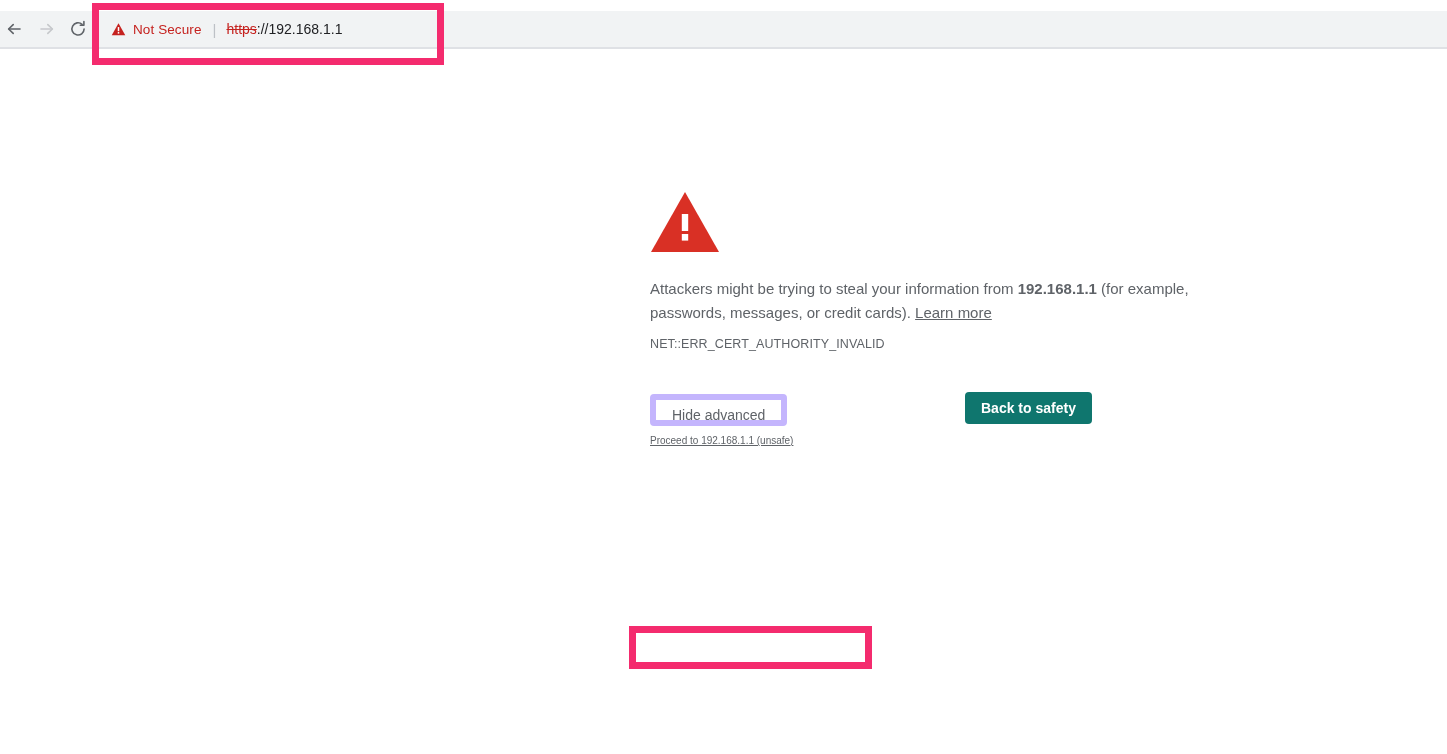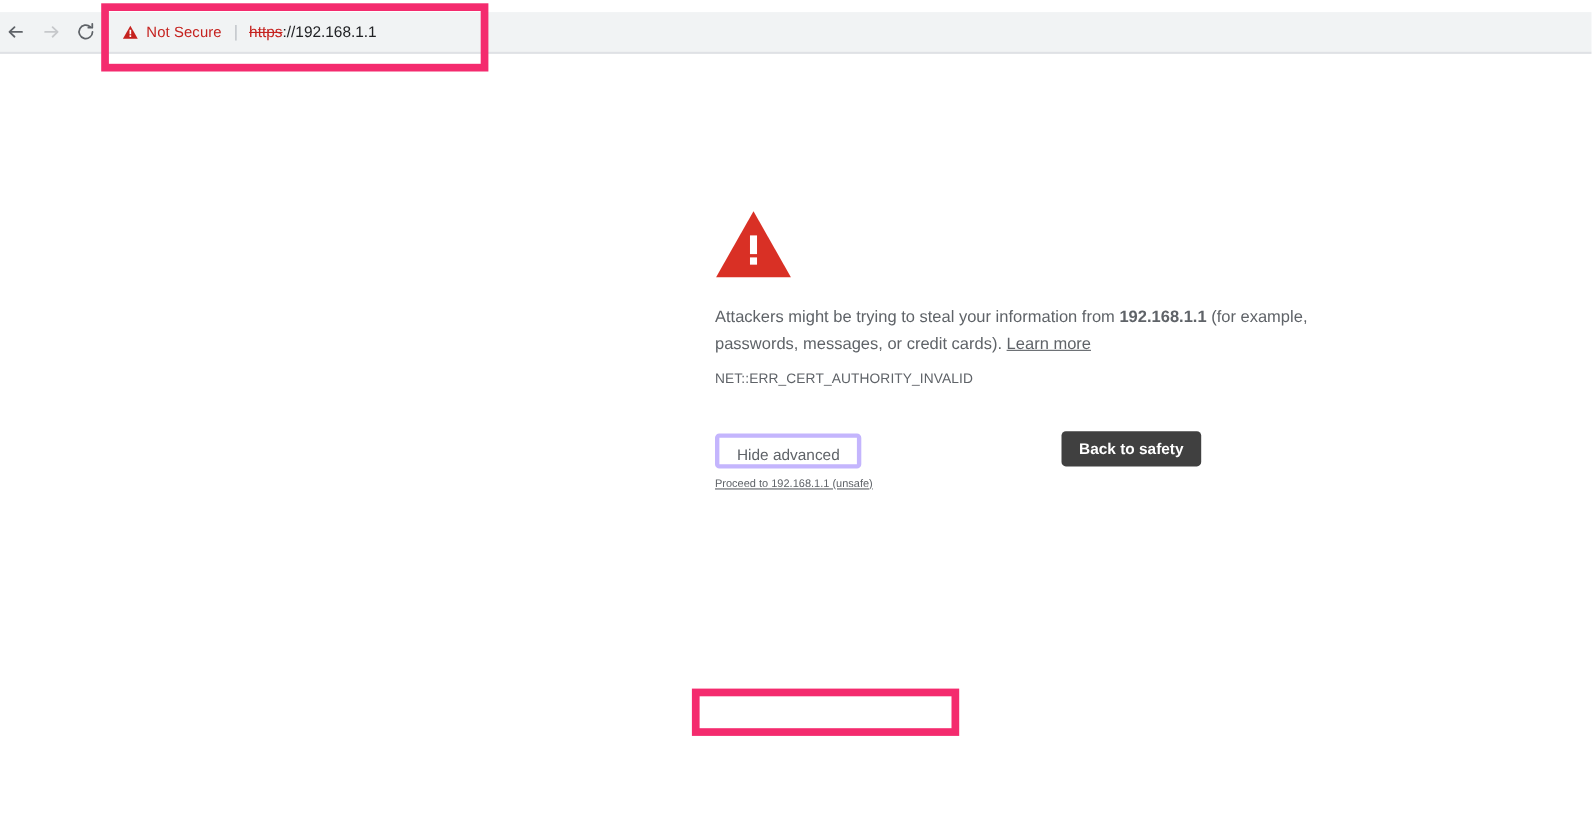--- a/index.html
+++ b/index.html
@@ -168,35 +168,35 @@
     margin-top: 43px;
     height: 34px;
   }
   #hide-advanced-button {
     position: absolute;
     left: 0;
     top: 0;
     height: 32px;
     padding: 0 16px;
     background: #ffffff;
-    border: 4px solid #c4b5fd;
+    border: 6px solid #c4b5fd;
     border-radius: 4px;
     color: #5f6368;
     font-size: 14px;
     font-family: "Liberation Sans", sans-serif;
     cursor: pointer;
     line-height: 30px;
   }
   #back-to-safety-button {
     position: absolute;
     left: 315px;
     top: -2px;
     height: 32px;
     padding: 0 16px;
-    background: #404040;
+    background: #0f766e;
     border: none;
     border-radius: 4px;
     color: #ffffff;
     font-size: 14px;
     font-weight: bold;
     font-family: "Liberation Sans", sans-serif;
     cursor: pointer;
     line-height: 32px;
   }
 

